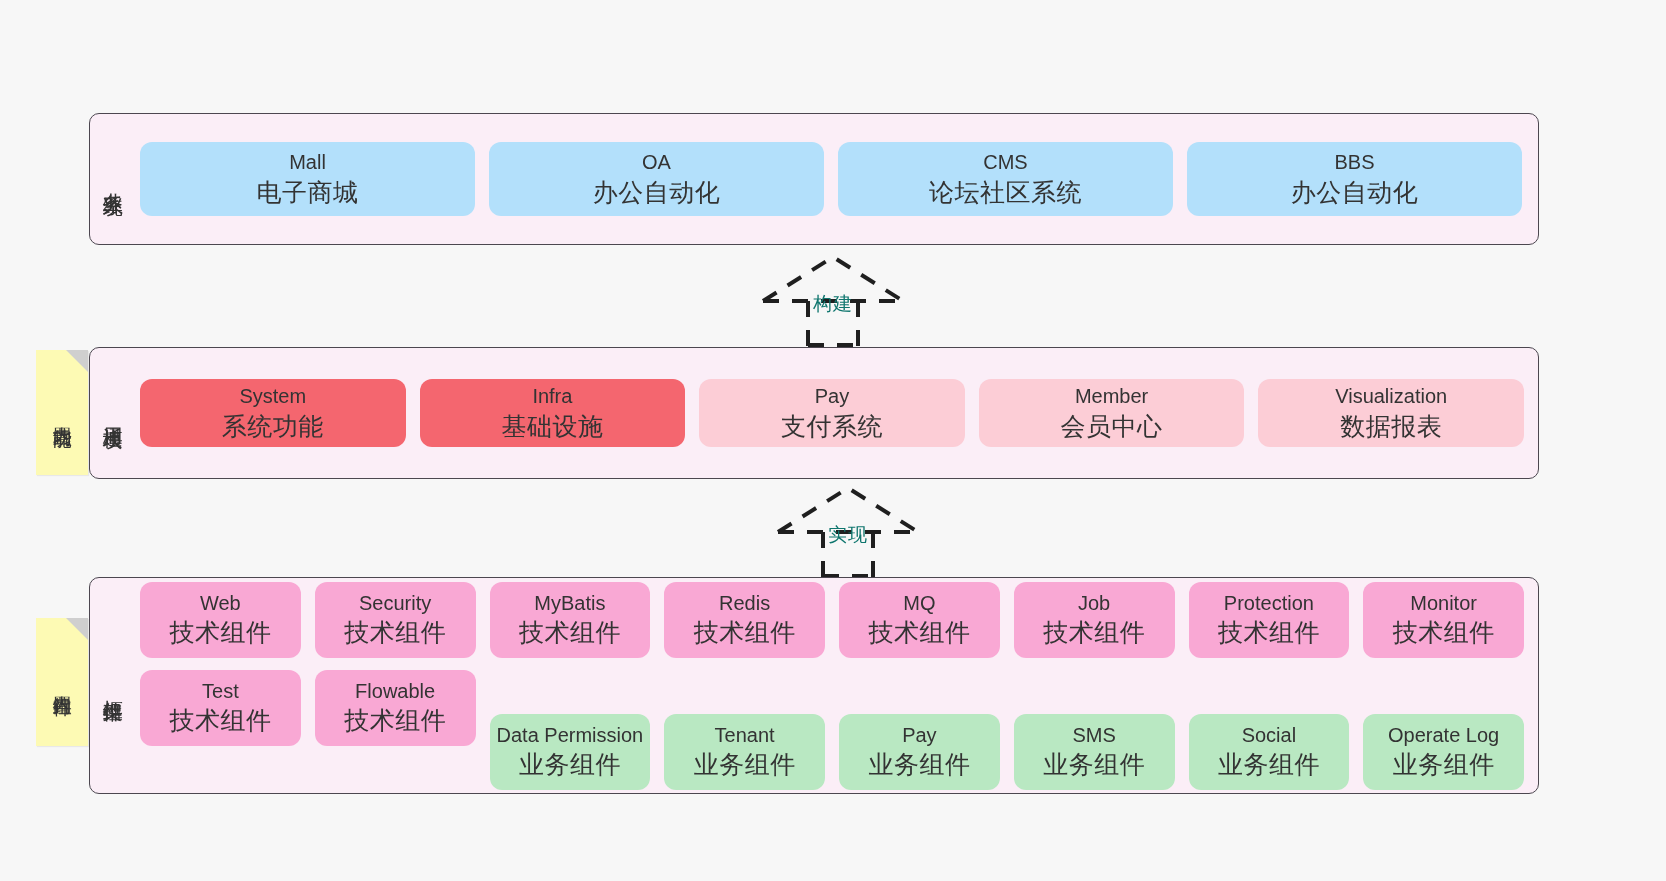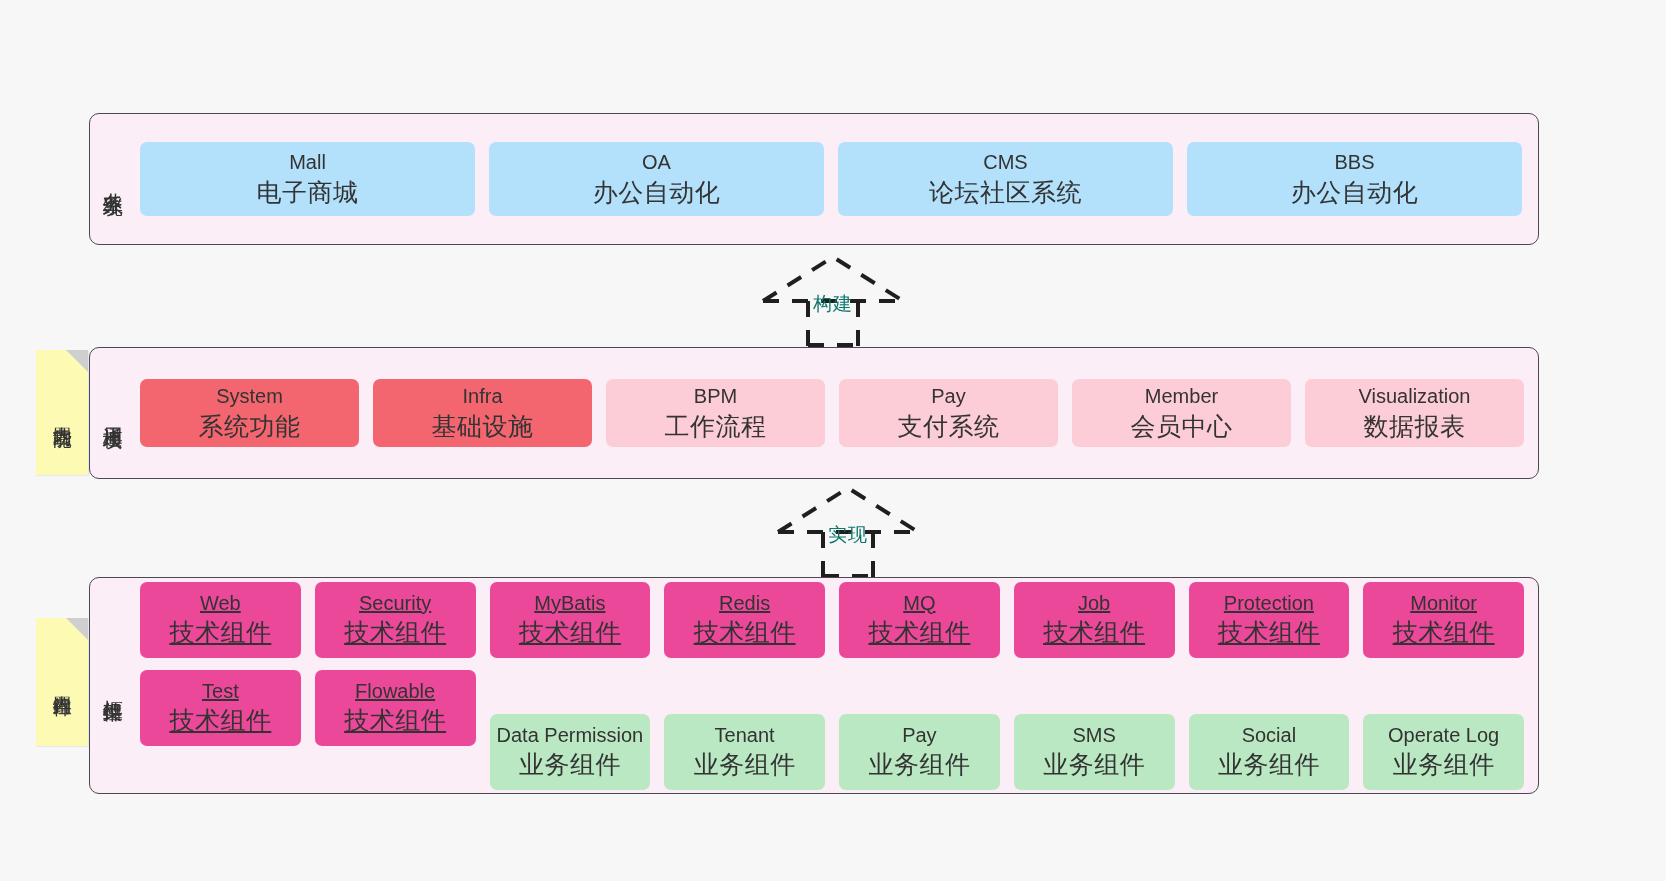--- a/index.html
+++ b/index.html
@@ -58,21 +58,21 @@
   .row {
     display: flex;
     flex-direction: row;
     gap: 14px;
   }
 
   
   .card {
     flex: 1 1 0;
     box-sizing: border-box;
-    border-radius: 7px;
+    border-radius: 12px;
     display: flex;
     flex-direction: column;
     align-items: center;
     justify-content: center;
     text-align: center;
     line-height: 1.28;
     padding: 6px 4px;
   }
   .card .en {
     font-size: 20px;
@@ -81,21 +81,21 @@
   }
   .card .cn {
     font-size: 25px;
     color: #333333;
     display: block;
     letter-spacing: 0.5px;
   }
   .c-blue   { background: #b3e0fb; }
   .c-red    { background: #f4666f; }
   .c-pink   { background: #fccdd6; }
-  .c-green  { background: #ec4899; text-decoration: underline; }
+  .c-green  { background: #f9a8d4; }
   .c-lgreen { background: #b9e8c2; margin-top: 44px; }
 
   .layer-sys   { left: 89px;  top: 113px; width: 1450px; height: 132px; }
   .layer-sys .layer-body { padding-right: 16px; }
   .layer-sys .card { height: 74px; }
 
   .layer-mod   { left: 89px;  top: 347px; width: 1450px; height: 132px; }
   .layer-mod .card { height: 68px; }
 
   .layer-fw    { left: 89px;  top: 577px; width: 1450px; height: 217px; }
@@ -202,24 +202,20 @@
       <div class="row">
         <div class="card c-red">
           <span class="en">System</span>
           <span class="cn">系统功能</span>
         </div>
         <div class="card c-red">
           <span class="en">Infra</span>
           <span class="cn">基础设施</span>
         </div>
         <div class="card c-pink">
-          <span class="en">BPM</span>
-          <span class="cn">工作流程</span>
-        </div>
-        <div class="card c-pink">
           <span class="en">Pay</span>
           <span class="cn">支付系统</span>
         </div>
         <div class="card c-pink">
           <span class="en">Member</span>
           <span class="cn">会员中心</span>
         </div>
         <div class="card c-pink">
           <span class="en">Visualization</span>
           <span class="cn">数据报表</span>

